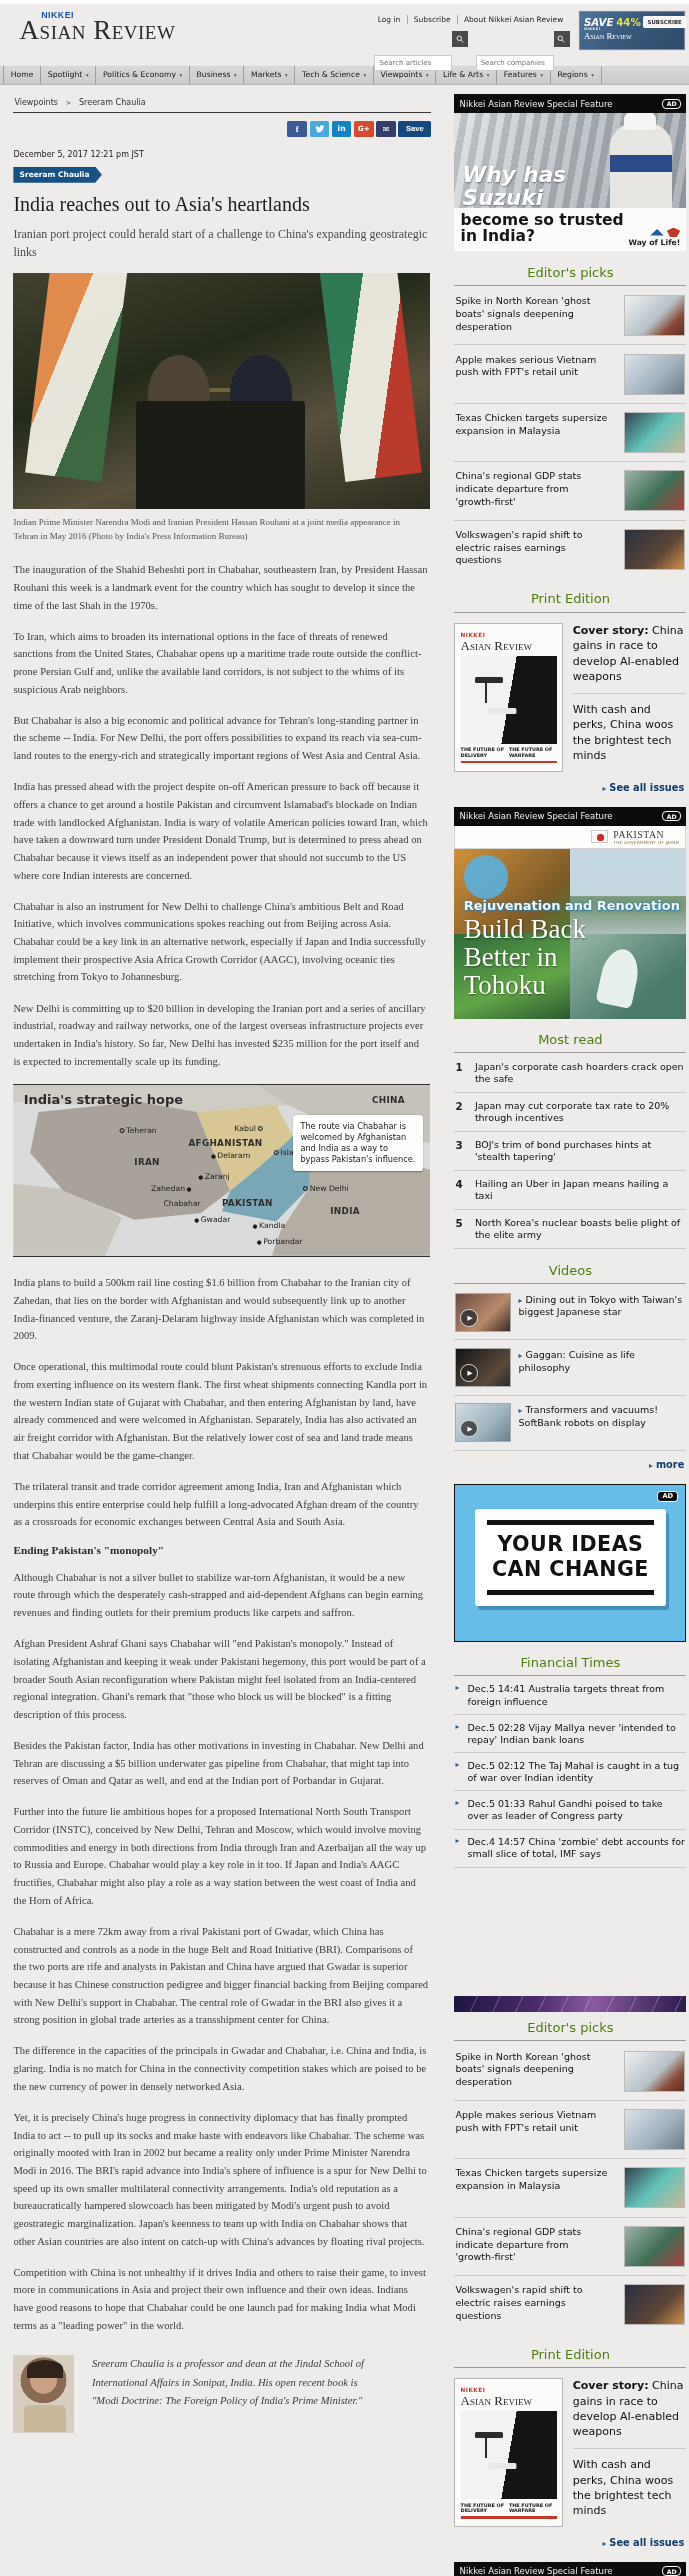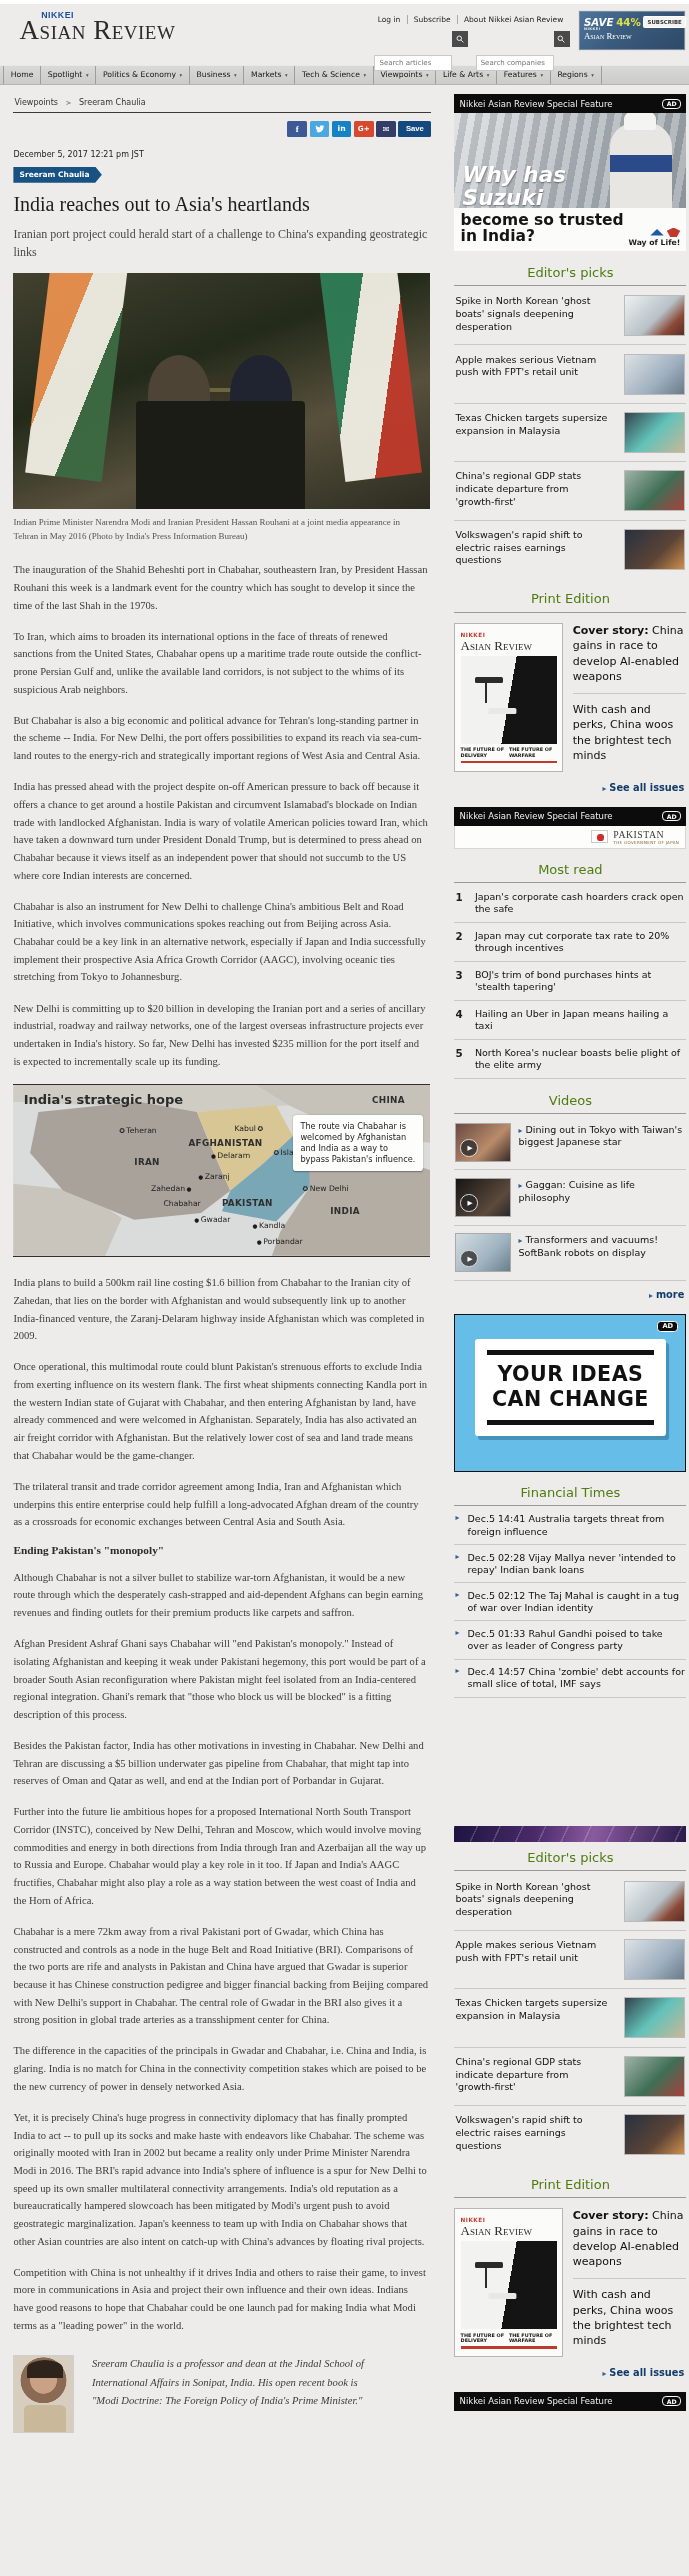--- a/index.html
+++ b/index.html
@@ -459,20 +459,28 @@
       <span>Nikkei Asian Review Special Feature</span>
       <span class="ad-badge">AD</span>
     </div>
     <div class="tohoku-gov">
       <span class="jp-flag"></span>
       <span>
         <span class="gov-name">PAKISTAN</span>
         <div class="gov-sub">THE GOVERNMENT OF JAPAN</div>
       </span>
     </div>
+    <div class="tohoku-img">
+      <div class="tq tq1"></div>
+      <div class="tq tq2"></div>
+      <div class="tq tq3"></div>
+      <div class="tq tq4"></div>
+      <div class="to-kicker">Rejuvenation and Renovation</div>
+      <div class="to-head">Build Back Better in Tohoku</div>
+    </div>
   </section>
 
   <section class="sb-section" id="sb-mostread">
     <h2 class="sb-title">Most read</h2>
     <a class="mr-item">
           <span class="mr-num">1</span>
           <span class="mr-text">Japan's corporate cash hoarders crack open the safe</span>
         </a>
     <a class="mr-item">
           <span class="mr-num">2</span>

